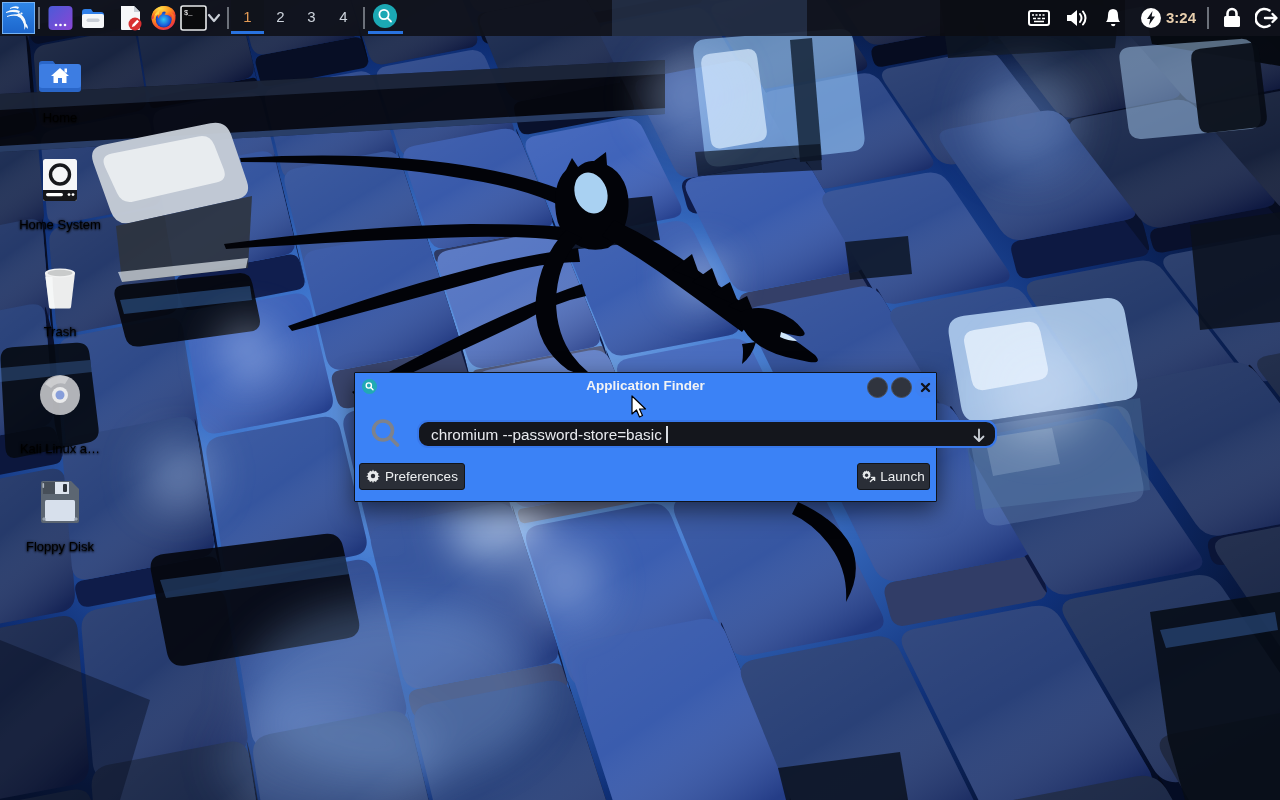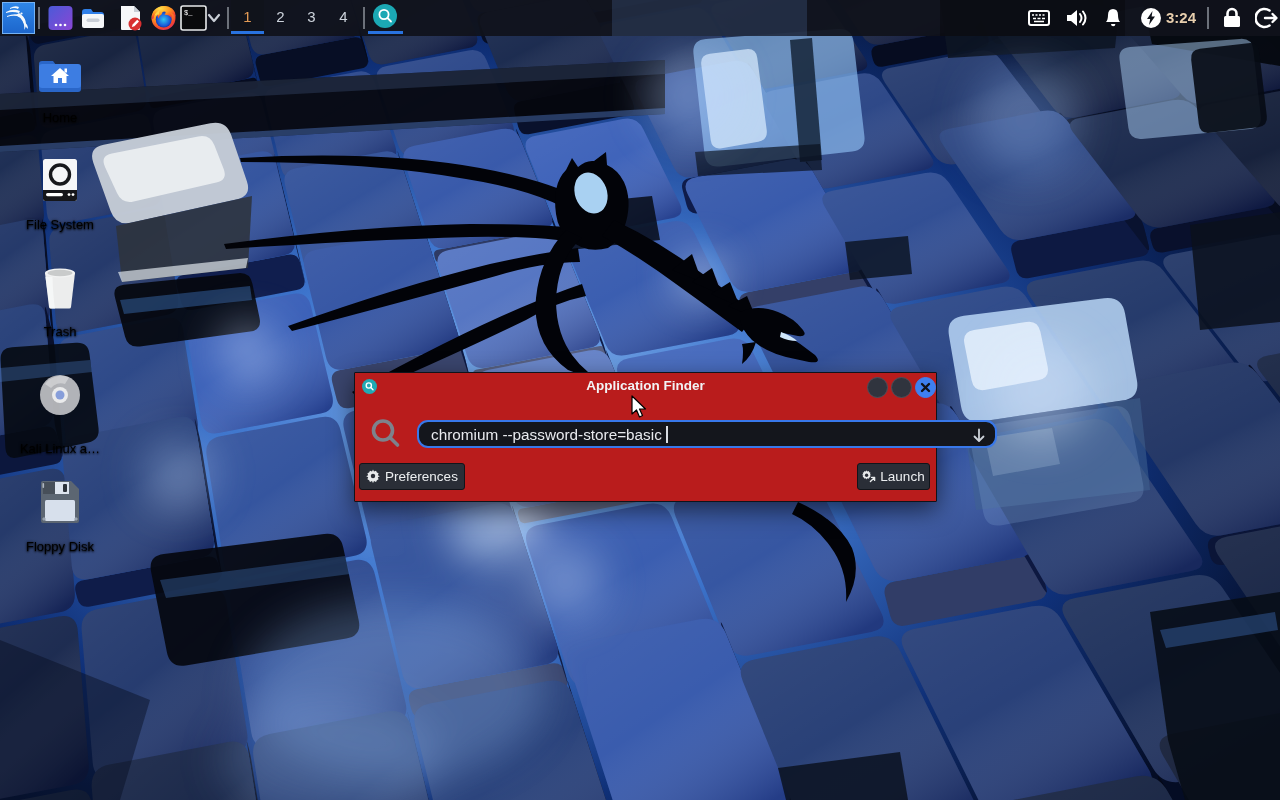--- a/index.html
+++ b/index.html
@@ -22,21 +22,21 @@
 #clock{position:absolute;left:1162px;top:0;width:38px;height:36px;line-height:36px;
   font-size:15px;color:#e7cead;text-align:center;font-weight:bold;}
 .ricon{position:absolute;top:6px;}
 
 .dicon{position:absolute;width:96px;left:12px;text-align:center;z-index:10;}
 .dicon .img{display:block;margin:0 auto;}
 .dicon .lbl{margin-top:15px;font-size:13px;color:#000000;
   text-shadow:0 1px 2px rgba(0,0,0,0.9),0 0 3px rgba(0,0,0,0.7);}
 
 #dlg{position:absolute;left:354px;top:372px;width:583px;height:130px;
-  background:#b91c1c;border:1px solid #10131a;border-radius:1px;box-sizing:border-box;
+  background:#3b82f6;border:1px solid #10131a;border-radius:1px;box-sizing:border-box;
   box-shadow:0 8px 24px rgba(0,0,0,0.55);z-index:30;}
 #dlgtitle{position:absolute;left:0;top:0;width:100%;height:27px;}
 #dlgtitle .txt{position:absolute;width:100%;top:5px;text-align:center;
   font-size:13.5px;font-weight:bold;color:#f2f3f5;}
 .wbtn{position:absolute;top:4px;width:21px;height:21px;border-radius:50%;
   background:#30343e;border:1px solid #4a4f5a;box-sizing:border-box;}
 #wclose{background:#3e80f0;border-color:#3e80f0;}
 #input{position:absolute;left:62px;top:47px;width:580px;height:28px;
   background:#14161c;border:2px solid #3878ea;border-radius:11px;box-sizing:border-box;}
 #input .txt{position:absolute;left:12px;top:4px;font-size:15.3px;color:#e8eaee;}
@@ -626,21 +626,21 @@
   </div>
 <div class="dicon" style="top:158px">
 <svg class="img" width="36" height="44" viewBox="0 0 36 44">
 <rect x="1" y="1" width="34" height="42" rx="2.5" fill="#f5f6f8"></rect>
 <path d="M1,32 h34 v8.5 q0,2.5 -2.5,2.5 h-29 q-2.5,0 -2.5,-2.5 Z" fill="#15161a"></path>
 <rect x="4" y="35" width="17" height="3.2" rx="1.6" fill="#fff"></rect>
 <circle cx="27" cy="36.6" r="1.4" fill="#fff"></circle>
       <circle cx="31" cy="36.6" r="1.4" fill="#fff"></circle>
 <circle cx="18" cy="16.5" r="9.5" fill="none" stroke="#17181c" stroke-width="3.4"></circle>
     </svg>
-<div class="lbl">File System</div>
+<div class="lbl">Home System</div>
   </div>
 <div class="dicon" style="top:267px">
 <svg class="img" width="38" height="42" viewBox="0 0 38 42">
 <path d="M4,6 L34,6 L30,40 q-0.2,1.5 -1.8,1.5 H9.8 q-1.6,0 -1.8,-1.5 Z" fill="#eceded"></path>
 <ellipse cx="19" cy="6" rx="15" ry="4.5" fill="#f2f3f3"></ellipse>
 <ellipse cx="19" cy="6" rx="12.5" ry="3.2" fill="#c9cbcb"></ellipse>
 <path d="M4.5,10 L8.5,40 q0.2,1.5 1.5,1.5 h4 q-2,-14 -2.5,-31.5 Z" fill="#f8f9f9" opacity="0.8"></path>
     </svg>
 <div class="lbl" style="">Trash</div>
   </div>

